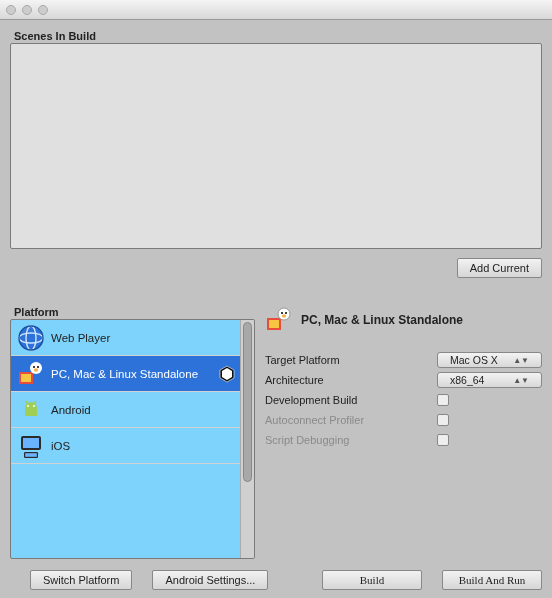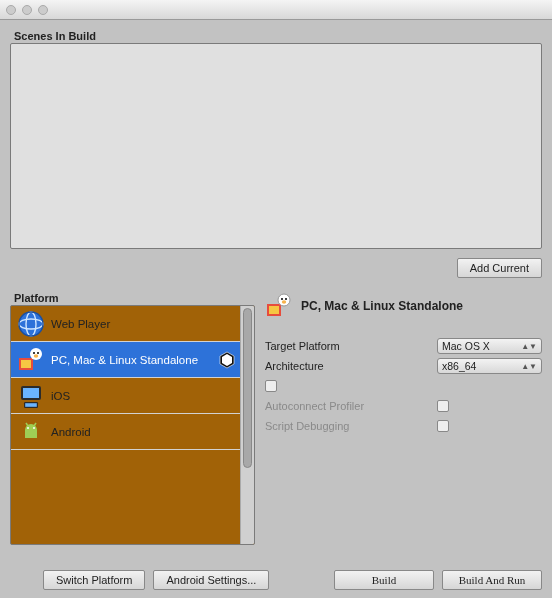--- a/index.html
+++ b/index.html
@@ -6,40 +6,40 @@
   body { width: 552px; height: 598px; background: #c2c2c2; overflow: hidden; }
   .titlebar { height: 20px; background: linear-gradient(#f4f4f4,#d8d8d8); border-bottom: 1px solid #999; display:flex; align-items:center; padding:0 6px; font-size:11px; color:#555; }
   .tb-dots { display:flex; gap:6px; margin-right:8px; }
   .dot { width:10px; height:10px; border-radius:50%; background:#ccc; border:1px solid #aaa; }
   .tb-title { flex:1; text-align:center; padding-right:40px; }
   .panel-label { font-size:11px; font-weight:bold; color:#222; padding: 2px 0 1px 4px; }
   .panel { margin: 8px 10px 9px 10px; }
   .scenes-box { border:1px solid #7a7a7a; background:#e0e0e0; height:206px; border-radius:2px; }
   .addcur-row { display:flex; justify-content:flex-end; margin:4px 10px 0 10px; }
   button.ubtn { font-size:11px; padding:3px 12px; background:linear-gradient(#f2f2f2,#d6d6d6); border:1px solid #888; border-radius:2px; color:#222; }
-  .lower { display:flex; margin:12px 10px 0 10px; gap:10px; }
+  .lower { display:flex; margin:26px 10px 0 10px; gap:10px; }
   .platform-col { width:245px; }
-  .plat-list { border:1px solid #7a7a7a; background:#a16207; height:240px; border-radius:2px; position:relative; overflow:hidden; }
+  .plat-list { border:1px solid #7a7a7a; background:#7dd3fc; height:240px; border-radius:2px; position:relative; overflow:hidden; }
   .plat-scroll { position:absolute; right:0; top:0; bottom:0; width:14px; background:#d0d0d0; border-left:1px solid #aaa; }
   .plat-thumb { position:absolute; left:2px; right:2px; top:2px; height:160px; background:#a8a8a8; border:1px solid #888; border-radius:6px; }
   .plat-item { height:36px; display:flex; align-items:center; padding:0 6px; gap:6px; font-size:11.5px; color:#222; border-bottom:1px solid #d2d2d2; }
   .plat-item .picon { width:28px; height:28px; display:flex; align-items:center; justify-content:center; }
   .plat-item.selected { background:#2d72d9; color:#fff; }
   .unity-mark { margin-left:auto; margin-right:12px; width:18px; height:18px; display:flex; align-items:center; justify-content:center; }
   .detail-col { flex:1; padding-top:2px; }
   .detail-head { display:flex; align-items:center; gap:8px; margin-bottom:16px; }
   .detail-head .picon { width:28px; height:28px; }
   .detail-title { font-size:12px; font-weight:bold; color:#222; }
   .opt-row { display:flex; align-items:center; font-size:11px; color:#222; height:20px;gap:46px; }
   .opt-row.dis { color:#8a8a8a; }
   .opt-label { width:126px; }
-  .usel { flex:1; max-width:118px; font-size:10.5px; background:linear-gradient(#f3f3f3,#d8d8d8); border:1px solid #888; border-radius:3px; padding:1px 4px; display:flex; align-items:center; justify-content:space-between; }
+  .usel { flex:1; max-width:118px; font-size:10.5px; background:linear-gradient(#f3f3f3,#d8d8d8); border:1px solid #888; border-radius:3px; padding:1px 12px; display:flex; align-items:center; justify-content:space-between; }
   .usel .arr { font-size:8px; color:#555; }
   .uchk { width:12px; height:12px; border:1px solid #888; background:#eee; border-radius:2px; }
-  .footer { position:absolute; bottom:8px; left:23px; right:10px; display:flex; gap:8px;padding-left:20px; }
+  .footer { position:absolute; bottom:8px; left:10px; right:10px; display:flex; gap:20px;padding-left:20px; }
   .footer .spacer { flex:1; }
   .footer .wbtn { min-width:100px;font-family:Liberation Serif, serif; }
   svg { display:block; }
 </style>
 </head>
 <body>
 
 <div class="titlebar">
   <div class="tb-dots">
     <span class="dot"></span>
@@ -89,40 +89,40 @@
           <svg viewBox="0 0 18 18" width="18" height="18">
               <polygon points="9,1 16,5 16,13 9,17 2,13 2,5" fill="#111" stroke="#fff" stroke-width="0.6"></polygon>
               <polygon points="9,3 14,6 14,12 9,15 4,12 4,6" fill="#fff"></polygon>
             </svg>
         </span>
       </div>
 
       <div class="plat-item">
         <span class="picon">
           <svg viewBox="0 0 28 28" width="28" height="28">
-              <rect x="4" y="4" width="20" height="14" rx="2" fill="#2b2b2b"></rect>
-              <rect x="6" y="6" width="16" height="10" fill="#6ab4ff"></rect>
-              <rect x="7" y="20" width="14" height="6" rx="1.2" fill="#2b2b2b"></rect>
-              <rect x="8.2" y="21.2" width="11.6" height="3.6" fill="#6ab4ff"></rect>
-            </svg>
-        </span>
-        <span>iOS</span>
-      </div>
-
-      <div class="plat-item">
-        <span class="picon">
-          <svg viewBox="0 0 28 28" width="28" height="28">
               <path d="M8 12a6 6 0 0 1 12 0v8H8z" fill="#9fce54"></path>
               <circle cx="11" cy="10" r="1" fill="#fff"></circle>
               <circle cx="17" cy="10" r="1" fill="#fff"></circle>
               <line x1="9" y1="5" x2="11" y2="8" stroke="#9fce54" stroke-width="1.5"></line>
               <line x1="19" y1="5" x2="17" y2="8" stroke="#9fce54" stroke-width="1.5"></line>
             </svg>
         </span>
         <span>Android</span>
+      </div>
+
+      <div class="plat-item">
+        <span class="picon">
+          <svg viewBox="0 0 28 28" width="28" height="28">
+              <rect x="4" y="4" width="20" height="14" rx="2" fill="#2b2b2b"></rect>
+              <rect x="6" y="6" width="16" height="10" fill="#6ab4ff"></rect>
+              <rect x="7" y="20" width="14" height="6" rx="1.2" fill="#2b2b2b"></rect>
+              <rect x="8.2" y="21.2" width="11.6" height="3.6" fill="#6ab4ff"></rect>
+            </svg>
+        </span>
+        <span>iOS</span>
       </div>
 
 
 
 
       <div class="plat-scroll">
         <div class="plat-thumb"></div>
       </div>
     </div>
   </div>
@@ -150,20 +150,21 @@
       </div>
     </div>
     <div class="opt-row">
       <span class="opt-label">Architecture</span>
       <div class="usel">
         <span>x86_64</span>
         <span class="arr">▲▼</span>
       </div>
     </div>
     <div class="opt-row">
+      <span class="opt-label">Development Build</span>
       <span class="uchk"></span>
     </div>
     <div class="opt-row dis">
       <span class="opt-label">Autoconnect Profiler</span>
       <span class="uchk"></span>
     </div>
     <div class="opt-row dis">
       <span class="opt-label">Script Debugging</span>
       <span class="uchk"></span>
     </div>

